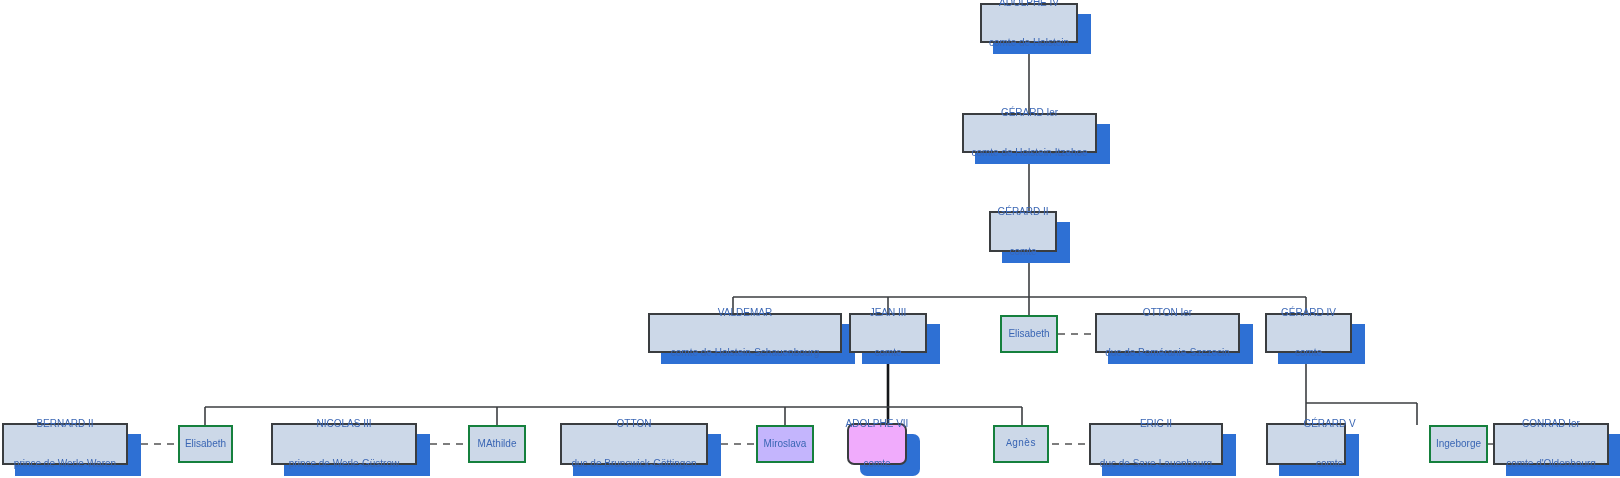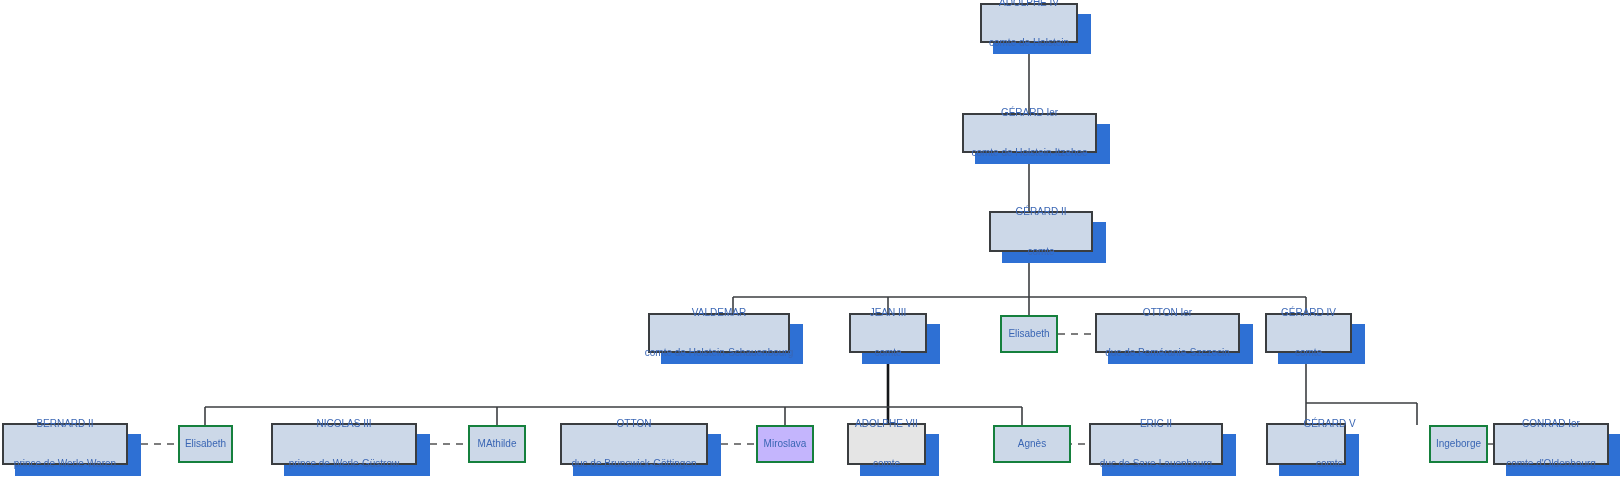--- a/index.html
+++ b/index.html
@@ -61,25 +61,25 @@
     </svg>
   <div>
       <div class="node shadow" style="left: 980px; top: 3px; width: 98px; height: 40px; background: rgb(204, 216, 232); color: rgb(58, 102, 180);">
         <div class="nm">ADOLPHE IV</div>
         <div class="tt">comte de Holstein</div>
       </div>
       <div class="node shadow" style="left: 962px; top: 113px; width: 135px; height: 40px; background: rgb(204, 216, 232); color: rgb(58, 102, 180);">
         <div class="nm">GÉRARD Ier</div>
         <div class="tt">comte de Holstein-Itzehoe</div>
       </div>
-      <div class="node shadow" style="left: 989px; top: 211px; width: 104px; height: 41px; background: rgb(204, 216, 232); color: rgb(58, 102, 180);">
+      <div class="node shadow" style="left: 989px; top: 211px; width: 68px; height: 41px; background: rgb(204, 216, 232); color: rgb(58, 102, 180);">
         <div class="nm">GÉRARD II</div>
         <div class="tt">comte</div>
       </div>
-      <div class="node shadow" style="left: 648px; top: 313px; width: 142px; height: 40px; background: rgb(204, 216, 232); color: rgb(58, 102, 180);">
+      <div class="node shadow" style="left: 648px; top: 313px; width: 194px; height: 40px; background: rgb(204, 216, 232); color: rgb(58, 102, 180);">
         <div class="nm">VALDEMAR</div>
         <div class="tt">comte de Holstein-Schauenbourg</div>
       </div>
       <div class="node shadow" style="left: 849px; top: 313px; width: 78px; height: 40px; background: rgb(204, 216, 232); color: rgb(58, 102, 180);">
         <div class="nm">JEAN III</div>
         <div class="tt">comte</div>
       </div>
       <div class="node plain" style="left: 1000px; top: 315px; width: 58px; height: 38px; background: rgb(204, 216, 232); color: rgb(58, 102, 180);">
         <div class="nm">Elisabeth</div>
       </div>
@@ -105,25 +105,25 @@
       <div class="node plain" style="left: 468px; top: 425px; width: 58px; height: 38px; background: rgb(204, 216, 232); color: rgb(58, 102, 180);">
         <div class="nm">MAthilde</div>
       </div>
       <div class="node shadow" style="left: 560px; top: 423px; width: 148px; height: 42px; background: rgb(204, 216, 232); color: rgb(58, 102, 180);">
         <div class="nm">OTTON</div>
         <div class="tt">duc de Brunswick-Göttingen</div>
       </div>
       <div class="node plain" style="left: 756px; top: 425px; width: 58px; height: 38px; background: #c4b5fd; color: rgb(58, 102, 180);">
         <div class="nm">Miroslava</div>
       </div>
-      <div class="node shadow" style="left: 847px; top: 423px; width: 79px; height: 42px; background: #e5e5e5; color: rgb(58, 102, 180);">
+      <div class="node shadow" style="left: 847px; top: 423px; width: 60px; height: 42px; background: #f0abfc; color: rgb(58, 102, 180); border-radius: 7px;">
         <div class="nm">ADOLPHE VII</div>
         <div class="tt">comte</div>
       </div>
-      <div class="node plain" style="left: 993px; top: 425px; width: 78px; height: 38px; background: rgb(204, 216, 232); color: rgb(58, 102, 180);">
+      <div class="node plain" style="left: 993px; top: 425px; width: 56px; height: 38px; background: rgb(204, 216, 232); color: rgb(58, 102, 180); font-family: Liberation Mono, monospace;">
         <div class="nm">Agnès</div>
       </div>
       <div class="node shadow" style="left: 1089px; top: 423px; width: 134px; height: 42px; background: rgb(204, 216, 232); color: rgb(58, 102, 180);">
         <div class="nm">ERIC II</div>
         <div class="tt">duc de Saxe-Lauenbourg</div>
       </div>
       <div class="node shadow" style="left: 1266px; top: 423px; width: 80px; height: 42px; background: rgb(204, 216, 232); color: rgb(58, 102, 180); padding-left: 47px;">
         <div class="nm">GÉRARD V</div>
         <div class="tt">comte</div>
       </div>

